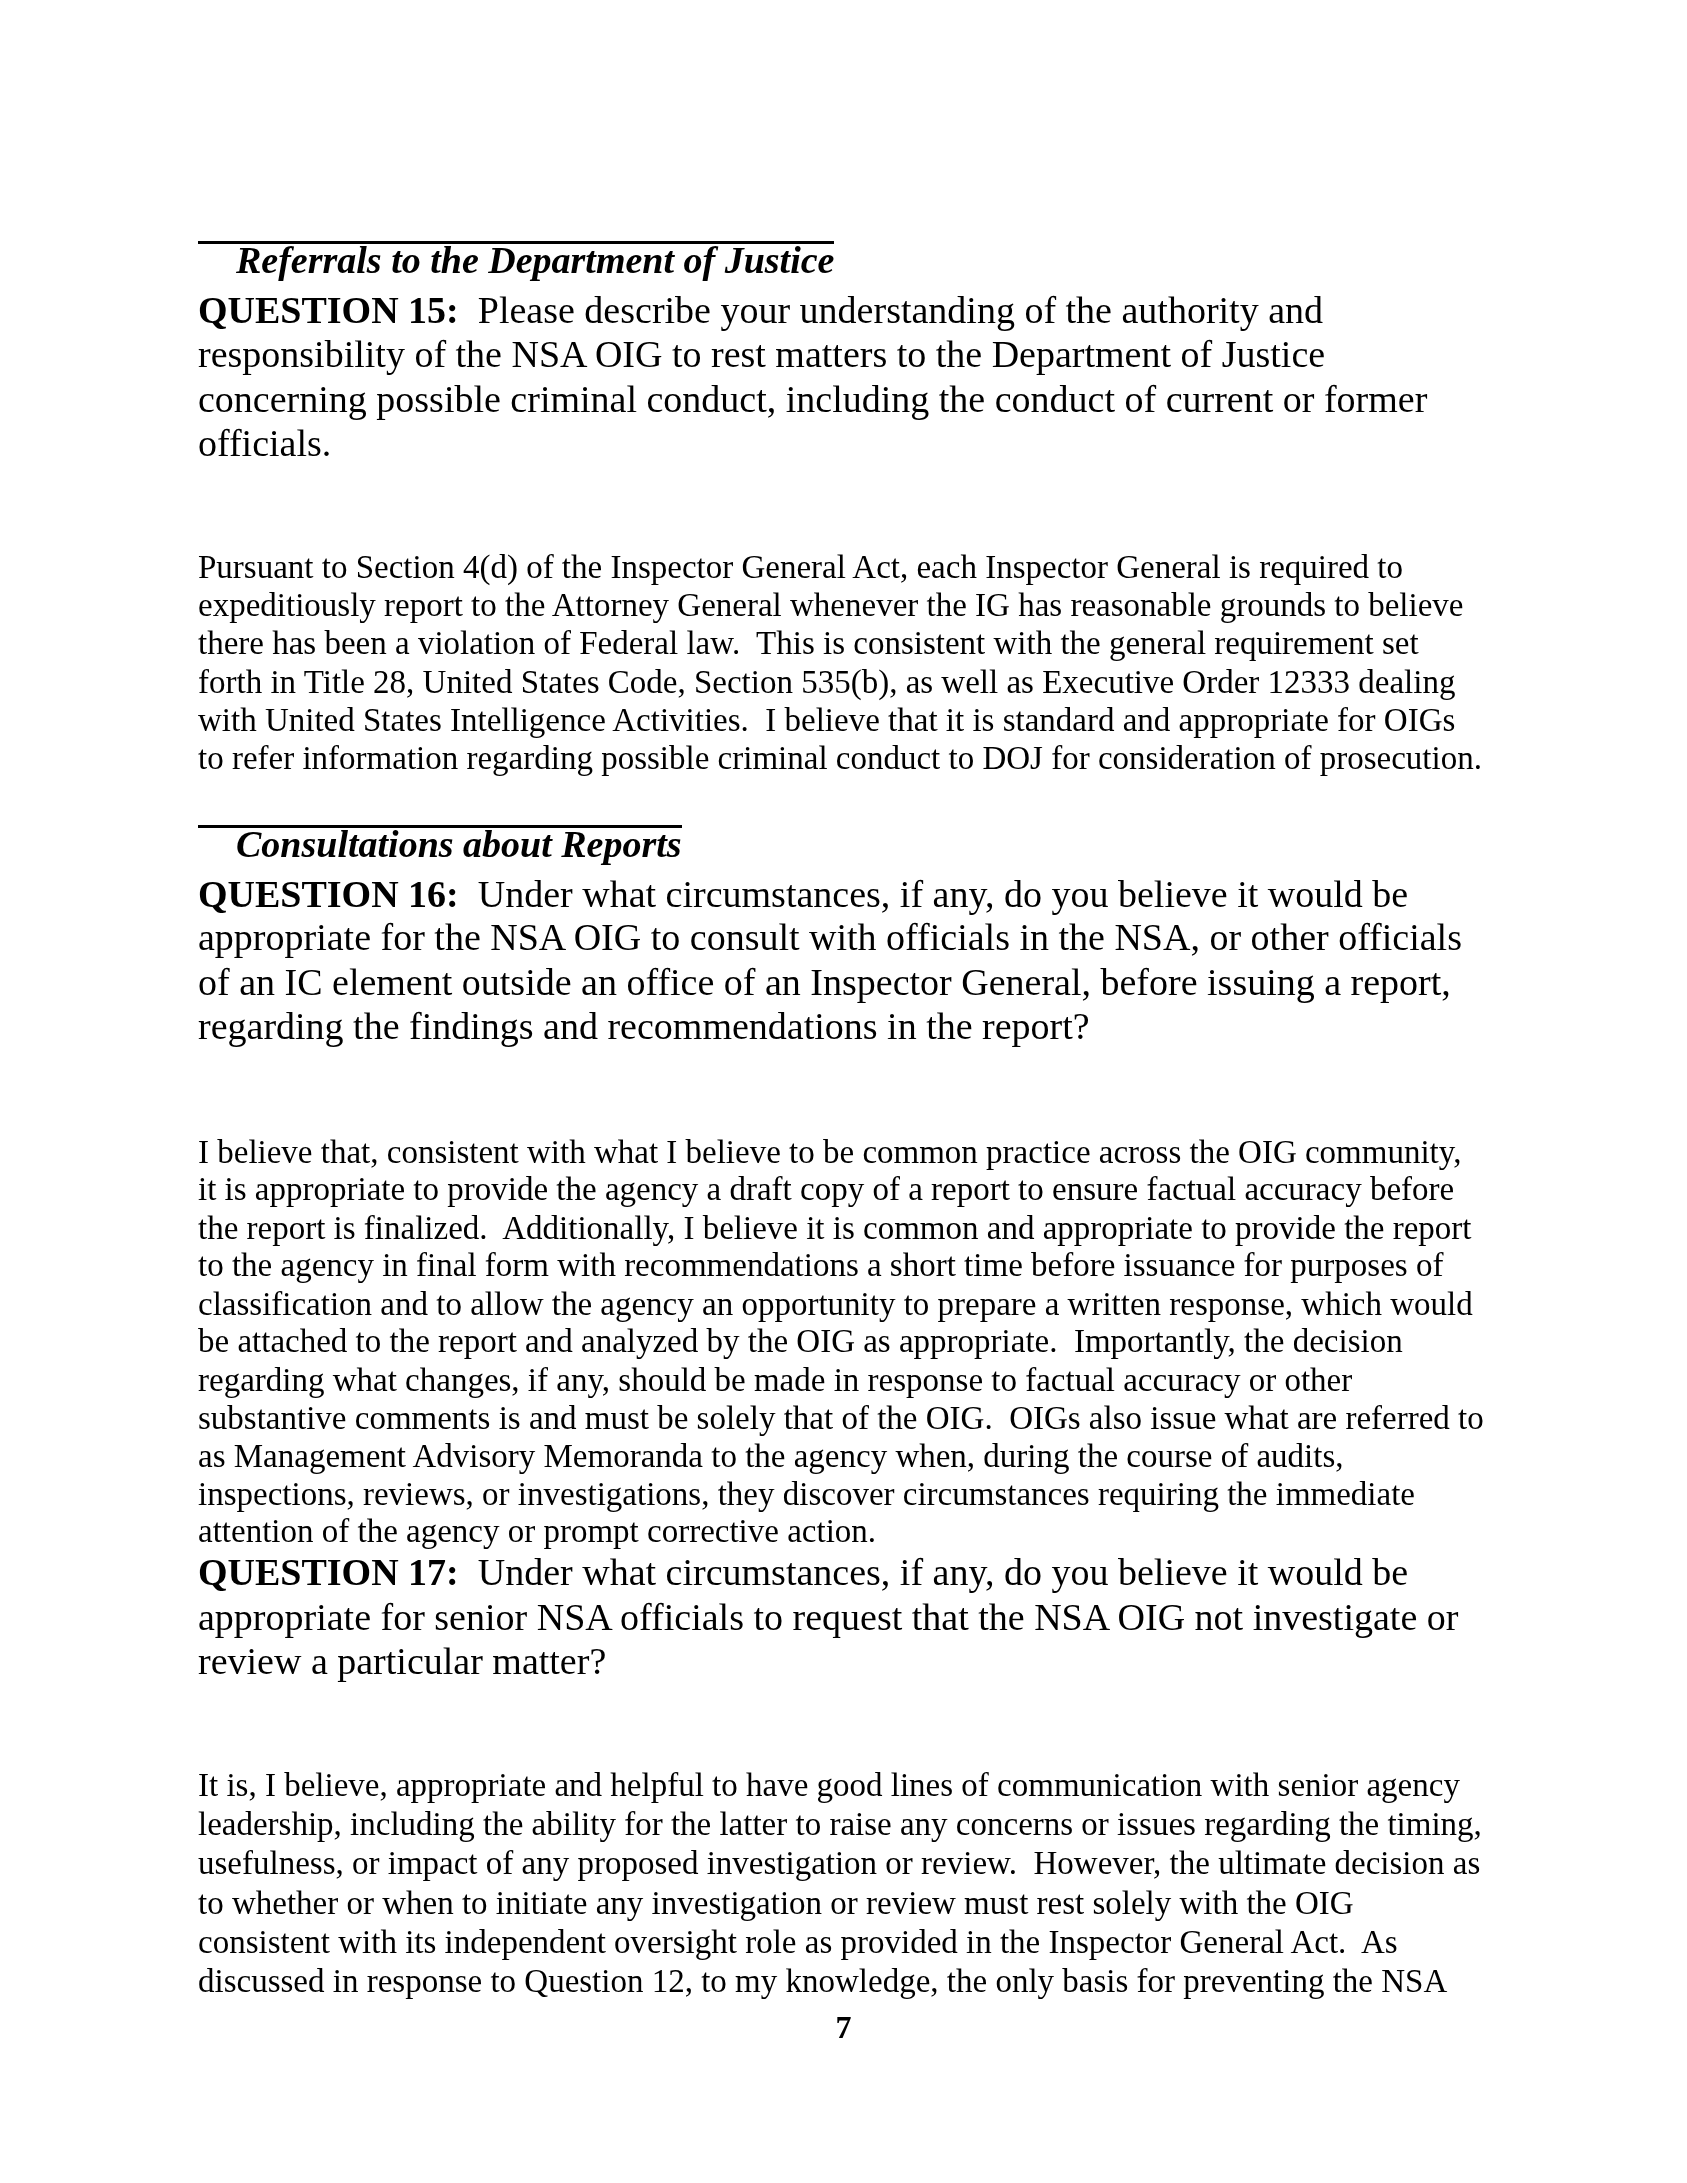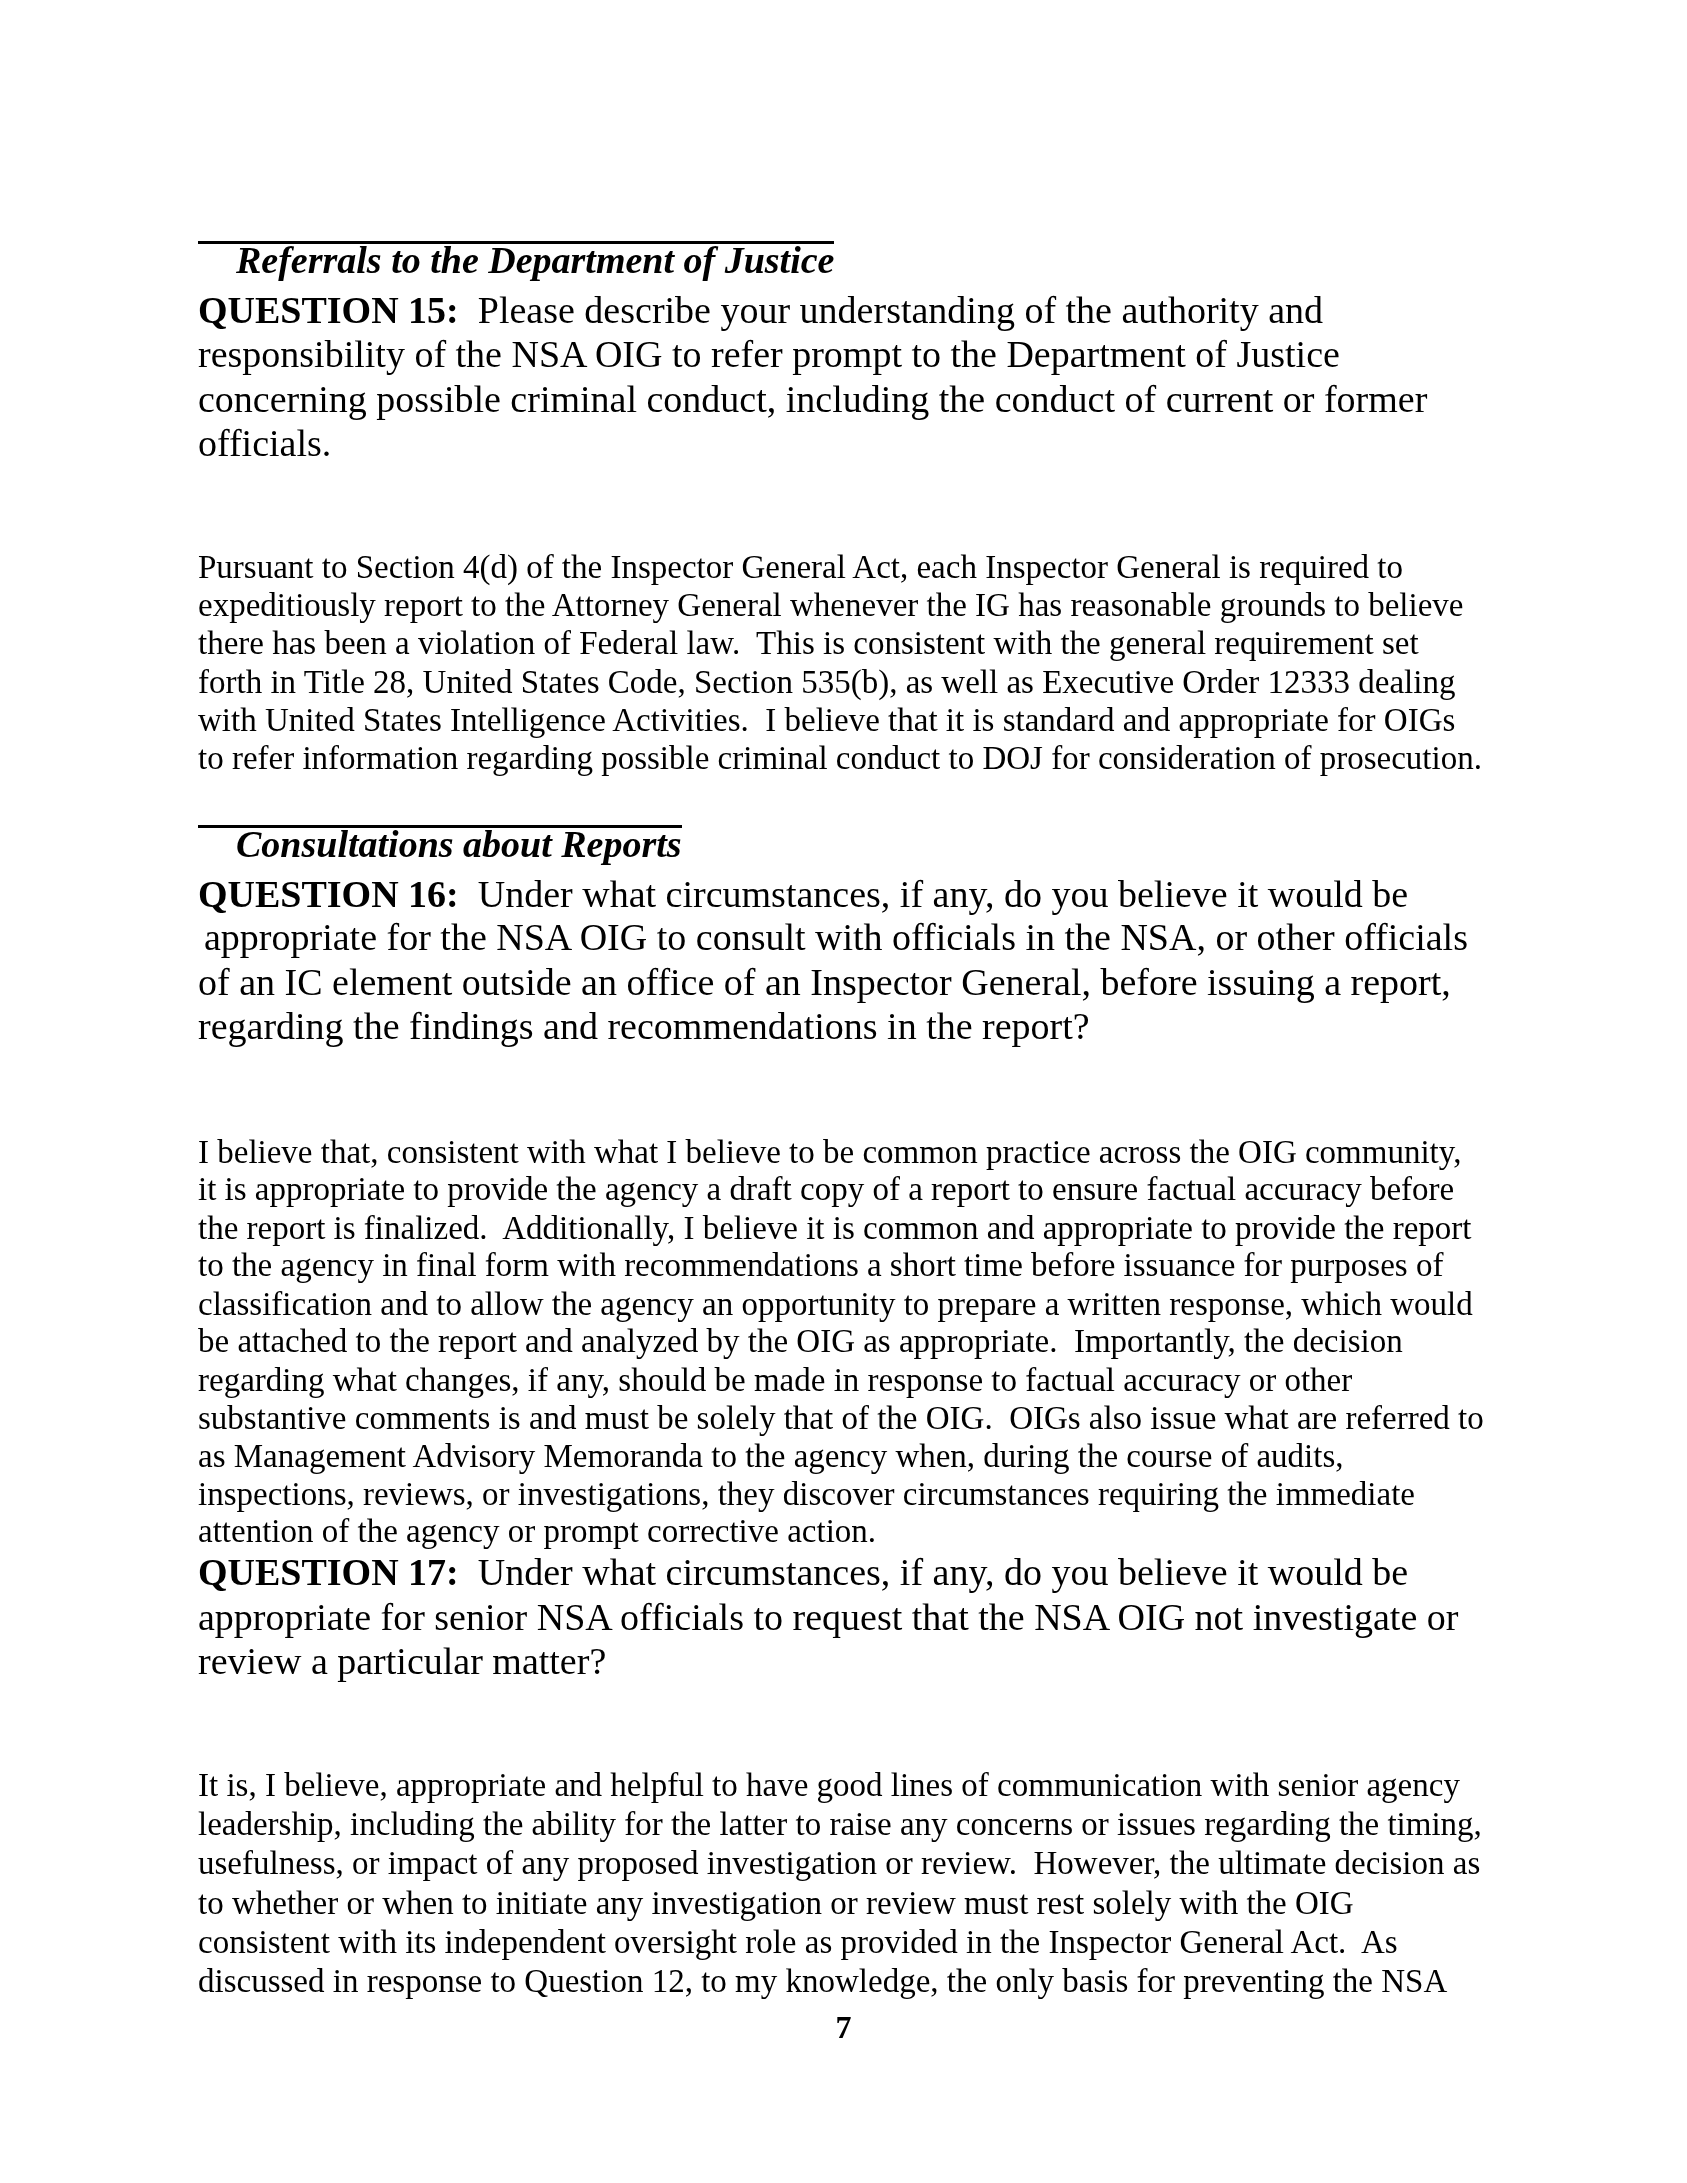--- a/index.html
+++ b/index.html
@@ -18,42 +18,42 @@
 
 <div class="page">
 
   <div class="ln heading" style="top:203px;">
     <span>Referrals to the Department of Justice</span>
     <span class="ul"></span>
   </div>
 
   <div>
     <div class="ln q" style="top:291px;"><span class="qlabel">QUESTION 15:</span><span>  Please describe your understanding of the authority and</span></div>
-    <div class="ln q" style="top:335px;">responsibility of the NSA OIG to refer prompt to the Department of Justice</div>
+    <div class="ln q" style="top:335px;">responsibility of the NSA OIG to rest matters to the Department of Justice</div>
     <div class="ln q" style="top:380px;">concerning possible criminal conduct, including the conduct of current or former</div>
     <div class="ln q" style="top:424px;">officials.</div>
   </div>
 
   <div>
     <div class="ln body" style="top:511px;">Pursuant to Section 4(d) of the Inspector General Act, each Inspector General is required to</div>
     <div class="ln body" style="top:549px;">expeditiously report to the Attorney General whenever the IG has reasonable grounds to believe</div>
     <div class="ln body" style="top:587px;">there has been a violation of Federal law.  This is consistent with the general requirement set</div>
     <div class="ln body" style="top:626px;">forth in Title 28, United States Code, Section 535(b), as well as Executive Order 12333 dealing</div>
     <div class="ln body" style="top:664px;">with United States Intelligence Activities.  I believe that it is standard and appropriate for OIGs</div>
     <div class="ln body" style="top:702px;">to refer information regarding possible criminal conduct to DOJ for consideration of prosecution.</div>
   </div>
 
   <div class="ln heading" style="top:787px;">
     <span>Consultations about Reports</span>
     <span class="ul"></span>
   </div>
 
   <div>
     <div class="ln q" style="top:875px;"><span class="qlabel">QUESTION 16:</span><span>  Under what circumstances, if any, do you believe it would be</span></div>
-    <div class="ln q" style="top:918px;margin-left:6px;">appropriate for the NSA OIG to consult with officials in the NSA, or other officials</div>
+    <div class="ln q" style="top:918px;">appropriate for the NSA OIG to consult with officials in the NSA, or other officials</div>
     <div class="ln q" style="top:963px;text-align:center;">of an IC element outside an office of an Inspector General, before issuing a report,</div>
     <div class="ln q" style="top:1007px;">regarding the findings and recommendations in the report?</div>
   </div>
 
   <div>
     <div class="ln body" style="top:1096px;">I believe that, consistent with what I believe to be common practice across the OIG community,</div>
     <div class="ln body" style="top:1133px;">it is appropriate to provide the agency a draft copy of a report to ensure factual accuracy before</div>
     <div class="ln body" style="top:1172px;">the report is finalized.  Additionally, I believe it is common and appropriate to provide the report</div>
     <div class="ln body" style="top:1209px;">to the agency in final form with recommendations a short time before issuance for purposes of</div>
     <div class="ln body" style="top:1248px;">classification and to allow the agency an opportunity to prepare a written response, which would</div>

